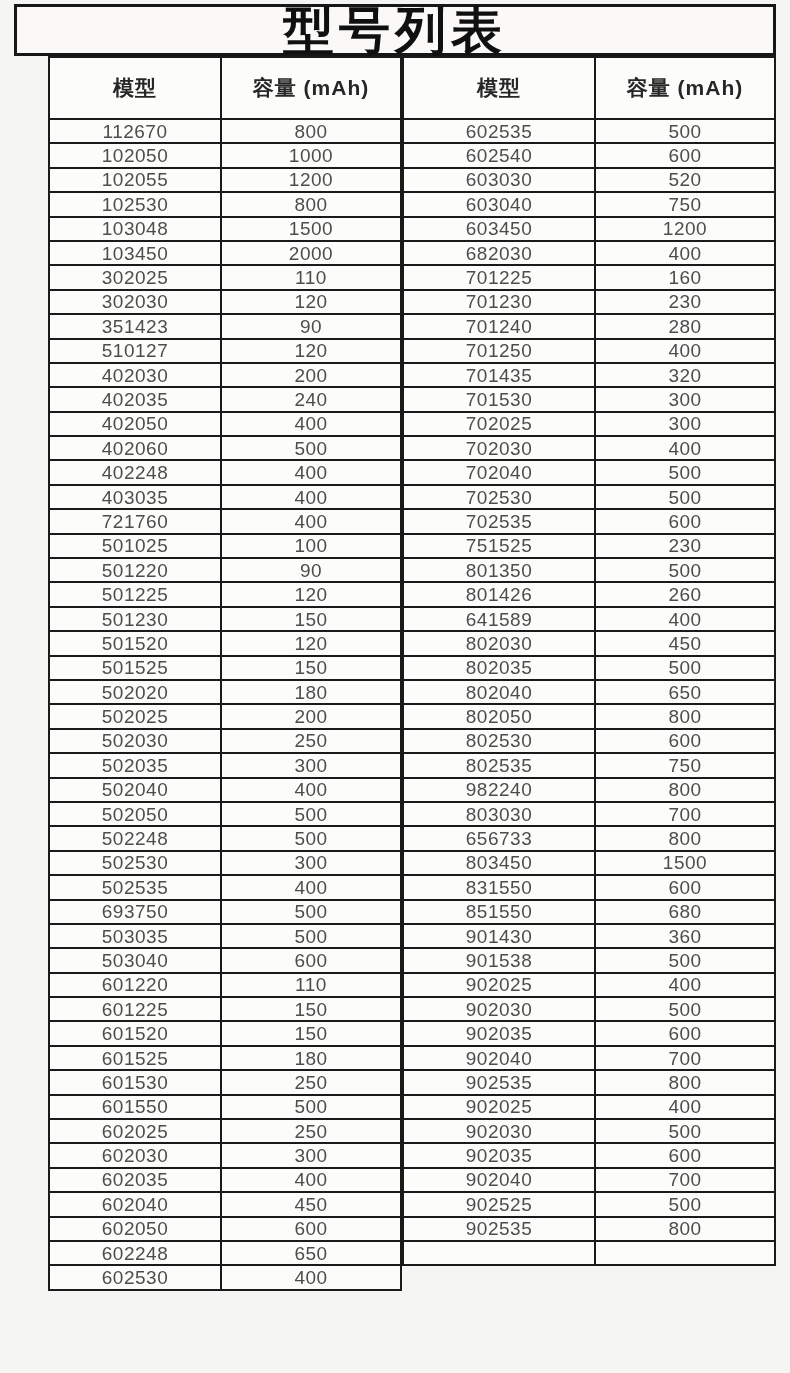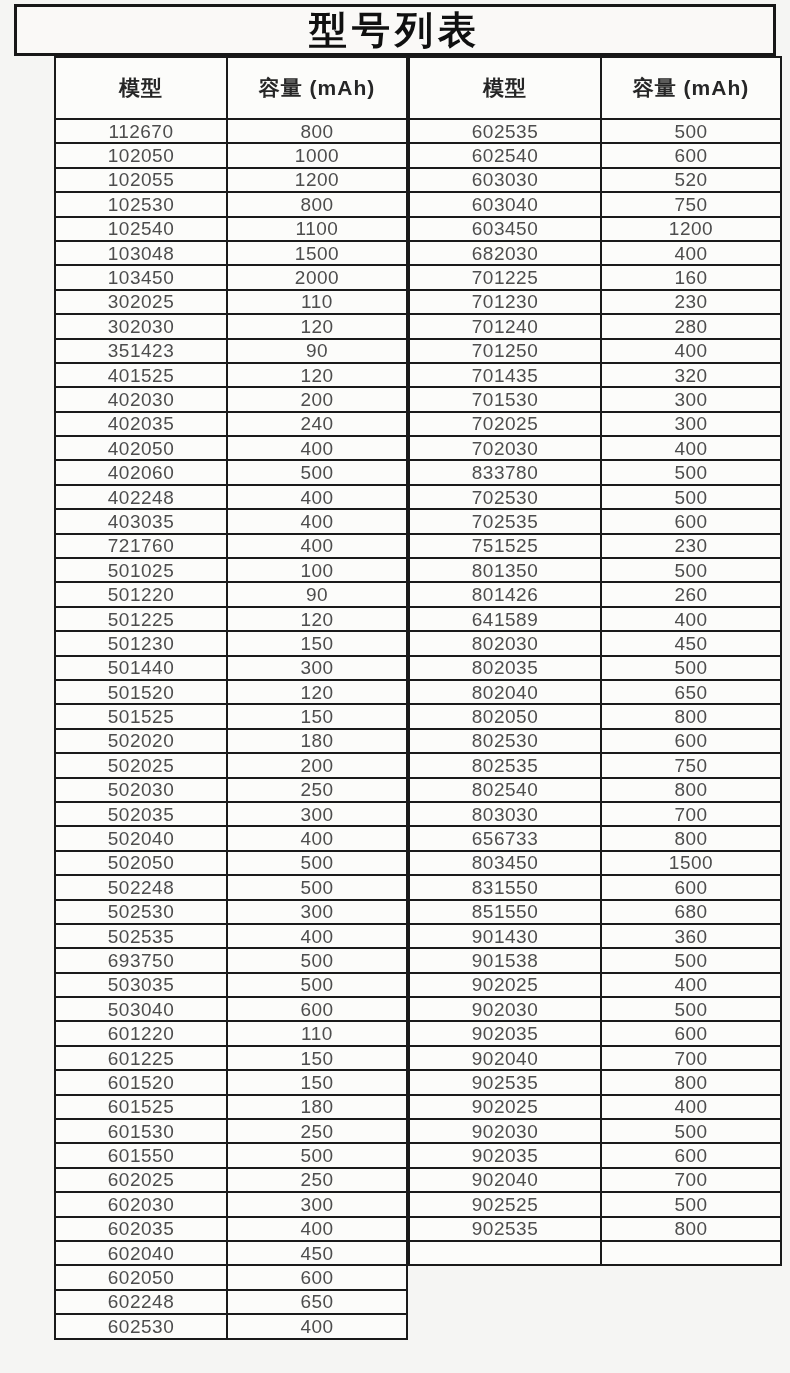--- a/index.html
+++ b/index.html
@@ -19,30 +19,30 @@
     padding: 4px 14px 0 14px;
   }
   .title-box {
     box-sizing: border-box;
     height: 52px;
     border: 3px solid #171717;
     background: #faf9f7;
     display: flex;
     align-items: center;
     justify-content: center;
-    font-size: 38px;
+    font-size: 51px;
     font-weight: bold;
     letter-spacing: 5px;
     color: #101010;
     line-height: 1;
   }
   .tables {
     display: flex;
     align-items: flex-start;
-    justify-content: space-between;
+    justify-content: flex-end;
     padding-left: 40px;
   }
   table.model-table {
     border-collapse: collapse;
     table-layout: fixed;
     background: #fcfcfa;
   }
   table.t-left  { width: 352px; }
   table.t-right { width: 372px; }
   table.t-left  col.c-model { width: 172px; }
@@ -105,45 +105,41 @@
           </tr>
           <tr>
             <td>102055</td>
             <td>1200</td>
           </tr>
           <tr>
             <td>102530</td>
             <td>800</td>
           </tr>
           <tr>
-            <td>102540</td>
-            <td>1100</td>
-          </tr>
-          <tr>
             <td>103048</td>
             <td>1500</td>
           </tr>
           <tr>
             <td>103450</td>
             <td>2000</td>
           </tr>
           <tr>
             <td>302025</td>
             <td>110</td>
           </tr>
           <tr>
             <td>302030</td>
             <td>120</td>
           </tr>
           <tr>
             <td>351423</td>
             <td>90</td>
           </tr>
           <tr>
-            <td>401525</td>
+            <td>510127</td>
             <td>120</td>
           </tr>
           <tr>
             <td>402030</td>
             <td>200</td>
           </tr>
           <tr>
             <td>402035</td>
             <td>240</td>
           </tr>
@@ -175,24 +171,20 @@
             <td>501220</td>
             <td>90</td>
           </tr>
           <tr>
             <td>501225</td>
             <td>120</td>
           </tr>
           <tr>
             <td>501230</td>
             <td>150</td>
-          </tr>
-          <tr>
-            <td>501440</td>
-            <td>300</td>
           </tr>
           <tr>
             <td>501520</td>
             <td>120</td>
           </tr>
           <tr>
             <td>501525</td>
             <td>150</td>
           </tr>
           <tr>
@@ -360,21 +352,21 @@
           </tr>
           <tr>
             <td>702025</td>
             <td>300</td>
           </tr>
           <tr>
             <td>702030</td>
             <td>400</td>
           </tr>
           <tr>
-            <td>833780</td>
+            <td>702040</td>
             <td>500</td>
           </tr>
           <tr>
             <td>702530</td>
             <td>500</td>
           </tr>
           <tr>
             <td>702535</td>
             <td>600</td>
           </tr>
@@ -412,21 +404,21 @@
           </tr>
           <tr>
             <td>802530</td>
             <td>600</td>
           </tr>
           <tr>
             <td>802535</td>
             <td>750</td>
           </tr>
           <tr>
-            <td>802540</td>
+            <td>982240</td>
             <td>800</td>
           </tr>
           <tr>
             <td>803030</td>
             <td>700</td>
           </tr>
           <tr>
             <td>656733</td>
             <td>800</td>
           </tr>

